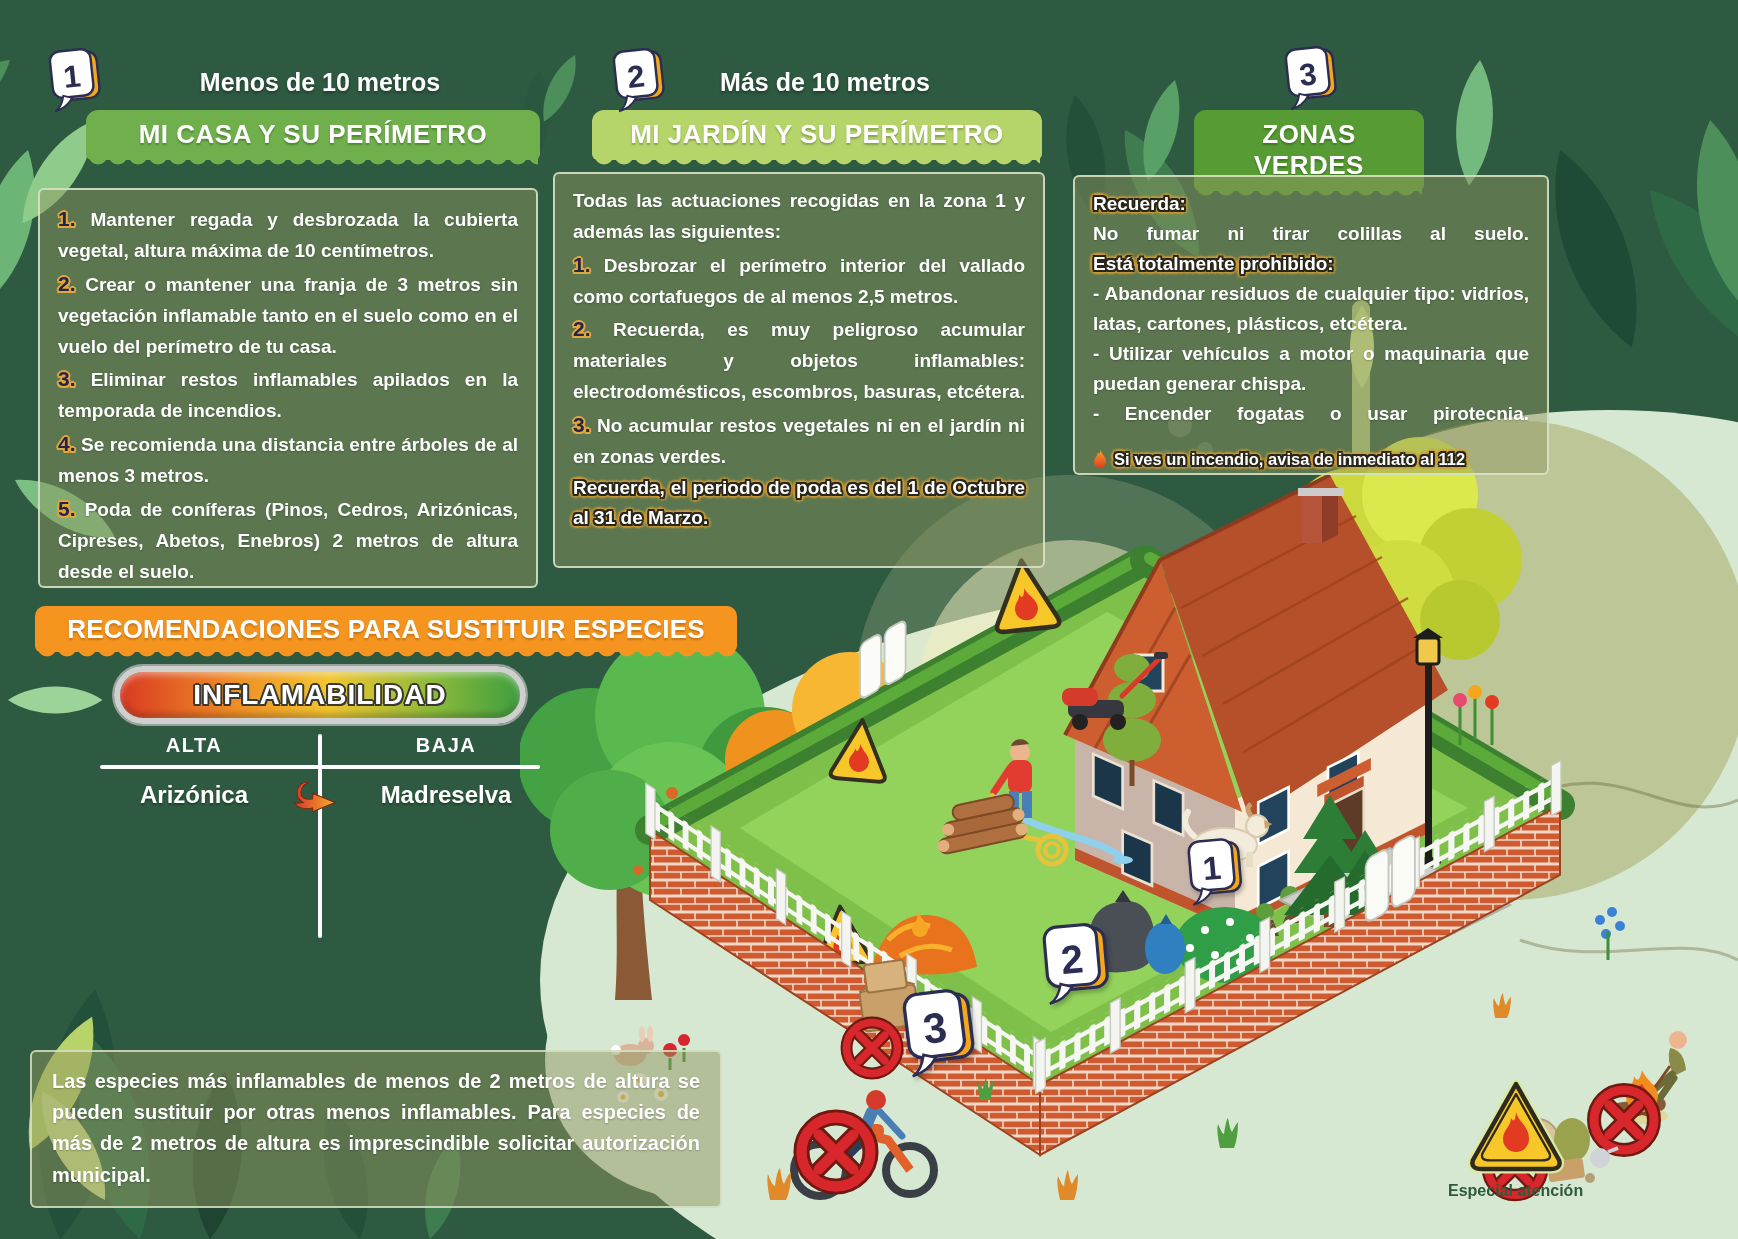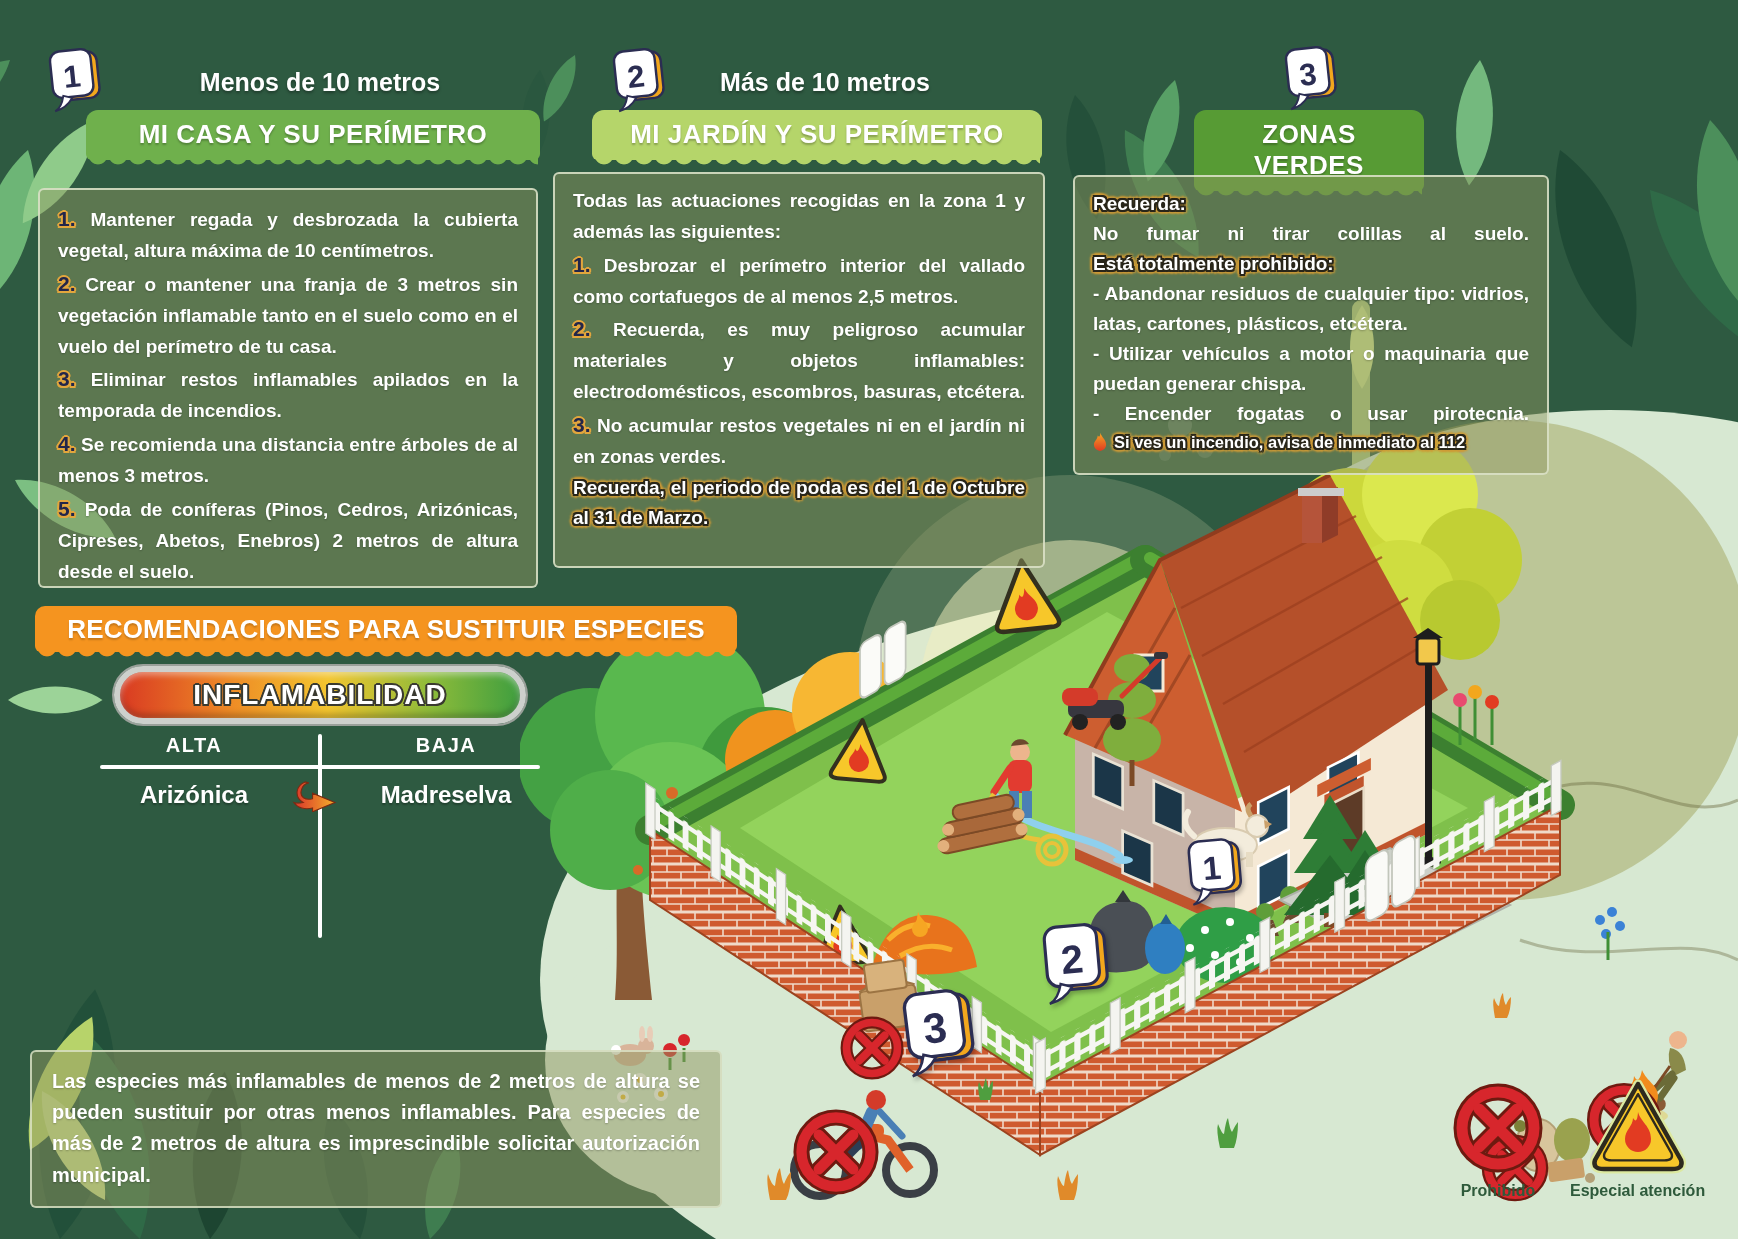--- a/index.html
+++ b/index.html
@@ -31,21 +31,21 @@
   .zone-box.z3{line-height:1.58;}
   .inum{font-weight:bold;color:#23264a;font-size:21px;text-shadow:
         -2px 0 0 #e2a63d,2px 0 0 #e2a63d,0 -2px 0 #e2a63d,0 2px 0 #e2a63d,
         -1.5px -1.5px 0 #e2a63d,1.5px -1.5px 0 #e2a63d,-1.5px 1.5px 0 #e2a63d,1.5px 1.5px 0 #e2a63d;}
   .glow{font-weight:bold;color:#fff;text-shadow:
         2px 0 0 #29261a,-2px 0 0 #29261a,0 2px 0 #29261a,0 -2px 0 #29261a,
         1.6px 1.6px 0 #29261a,-1.6px 1.6px 0 #29261a,1.6px -1.6px 0 #29261a,-1.6px -1.6px 0 #29261a,
         4px 0 2px #cf9a35,-4px 0 2px #cf9a35,0 4px 2px #cf9a35,0 -4px 2px #cf9a35,
         3px 3px 2px #cf9a35,-3px 3px 2px #cf9a35,3px -3px 2px #cf9a35,-3px -3px 2px #cf9a35;}
   .stretch{text-align:justify;text-align-last:justify;}
-  .emergency{display:flex;align-items:center;gap:6px;white-space:nowrap;font-size:16.5px;margin-top:0;}
+  .emergency{display:flex;align-items:center;gap:6px;white-space:nowrap;font-size:16.5px;margin-top:17px;}
 
   
   .banner{position:absolute;left:35px;top:606px;width:702px;height:46px;z-index:4;
         background:#f5941f;border-radius:10px 10px 6px 6px;color:#fff;font-weight:bold;font-size:26px;
         letter-spacing:.2px;display:flex;align-items:center;justify-content:center;
         text-shadow:0 2px 2px rgba(0,0,0,.2);}
   .banner::after{content:"";position:absolute;left:2px;right:2px;bottom:-9px;height:11px;
         background-image:radial-gradient(circle at 10px -3px, #f5941f 9px, transparent 9.8px);
         background-size:20px 12px;background-repeat:repeat-x;}
   .flam-pill{position:absolute;left:114px;top:666px;width:412px;height:58px;z-index:4;
@@ -541,35 +541,20 @@
       <rect x="14" y="9" width="42" height="48" rx="10" fill="#f2a71d" stroke="#2b2d52" stroke-width="2.5"></rect>
       <rect x="8" y="6" width="42" height="48" rx="10" fill="#ffffff" stroke="#2b2d52" stroke-width="2.5"></rect>
       <path d="M18 52 Q15 64 8 67 Q20 65 27 55 Z" fill="#ffffff" stroke="#2b2d52" stroke-width="2"></path>
       <text x="29" y="44" text-anchor="middle" font-size="32" font-weight="bold" fill="#2b2d52">3</text>
     </g>
   </svg>
 
   <div class="legend">
     <div class="legend-item">
       <svg width="100" height="100" viewBox="0 0 100 100">
-        <circle cx="50" cy="50" r="36" fill="none" stroke="#6e1a10" stroke-width="17"></circle>
-        <g stroke="#6e1a10" stroke-width="17" stroke-linecap="round">
-          <line x1="31" y1="31" x2="69" y2="69"></line>
-            <line x1="69" y1="31" x2="31" y2="69"></line>
-        </g>
-        <circle cx="50" cy="50" r="36" fill="none" stroke="#d7262c" stroke-width="11"></circle>
-        <g stroke="#d7262c" stroke-width="11" stroke-linecap="round">
-          <line x1="31" y1="31" x2="69" y2="69"></line>
-            <line x1="69" y1="31" x2="31" y2="69"></line>
-        </g>
-      </svg>
-      <div class="legend-label">Prohibido</div>
-    </div>
-    <div class="legend-item">
-      <svg width="100" height="100" viewBox="0 0 100 100">
         <path d="M50 6 L93 82 Q96 91 84 91 L16 91 Q4 91 7 82 Z" fill="#f7c72a" stroke="#dce9a0" stroke-width="9" stroke-linejoin="round"></path>
         <path d="M50 6 L93 82 Q96 91 84 91 L16 91 Q4 91 7 82 Z" fill="#f7c72a" stroke="#2e2a1e" stroke-width="4.5" stroke-linejoin="round"></path>
         <path d="M50 6 L93 82 Q96 91 84 91 L16 91 Q4 91 7 82 Z" fill="none" stroke="#2e2a1e" stroke-width="3" transform="translate(50,52) scale(0.78) translate(-50,-52)" stroke-linejoin="round"></path>
         <path d="M50 34 C52.5 44 63 48 63 61 A13 13 0 0 1 37 61 C37 52 45 48 45 40 C48 45 49.5 42 50 34 Z" fill="#e23b22"></path>
       </svg>
       <div class="legend-label">Especial atención</div>
     </div>
   </div>
 
 </div>

